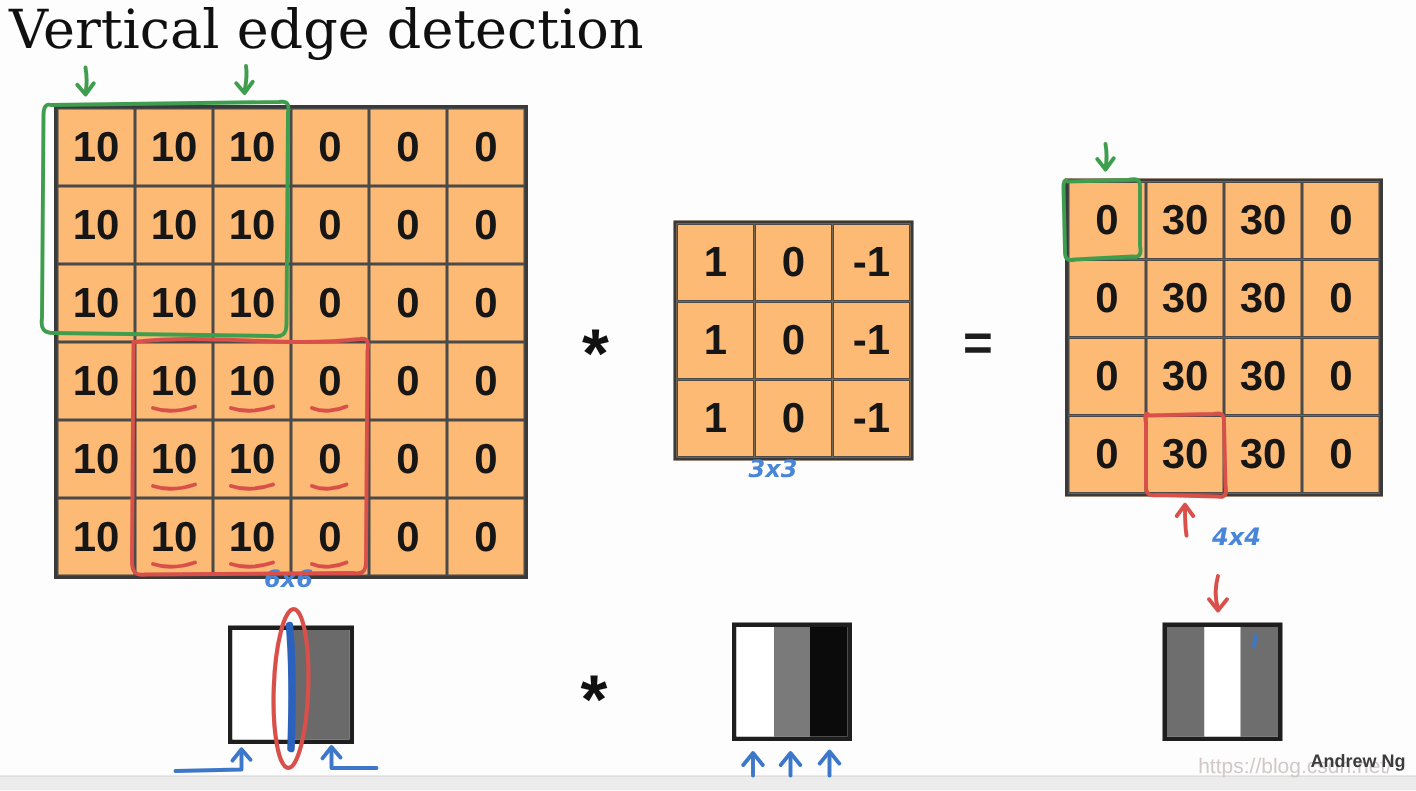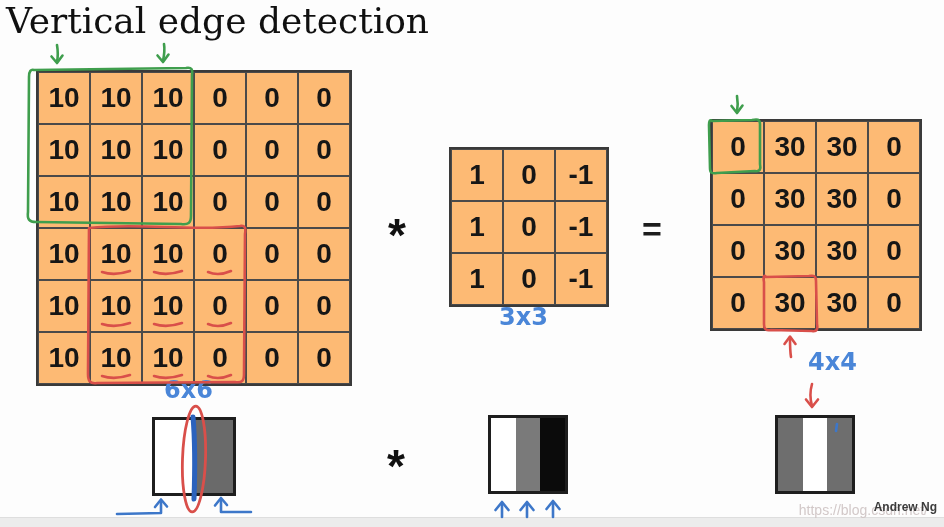--- a/index.html
+++ b/index.html
@@ -6,22 +6,22 @@
   .stage{position:relative;width:944px;height:527px;background:#fdfdfd;overflow:hidden;
          font-family:"Liberation Sans",sans-serif;}
   .title{position:absolute;left:6px;top:0;font-family:"DejaVu Serif",serif;
          font-size:36px;color:#101010;white-space:nowrap;}
   .grid{position:absolute;display:grid;border:2px solid var(--grid-border);background:#fdba74;}
   .grid .cell{width:52px;height:52px;box-sizing:border-box;border:1px solid var(--grid-line);
         display:flex;align-items:center;justify-content:center;
         font-size:28px;font-weight:bold;color:var(--number);}
   .op{position:absolute;font-size:46px;line-height:1;color:#111;font-weight:bold;}
   .eq{position:absolute;font-size:34px;line-height:1;font-weight:bold;color:#1d1d1d;}
-  .ink-label{position:absolute;font-family:"DejaVu Sans",sans-serif;
-        font-weight:bold;font-size:24px;color:var(--blue);white-space:nowrap;}
+  .ink-label{position:absolute;font-family:"DejaVu Sans",sans-serif;font-style:italic;
+        font-weight:bold;font-size:16px;color:var(--blue);white-space:nowrap;}
   .strip{position:absolute;display:flex;border:3px solid var(--strip-border);
         box-sizing:border-box;background:#fff;}
   .strip>div{flex:1;height:100%;}
   .overlay{position:absolute;left:0;top:0;pointer-events:none;z-index:5;}
   .ink{fill:none;stroke-width:2.6;stroke-linecap:round;stroke-linejoin:round;}
   .g-green{stroke:var(--green);}
   .g-red{stroke:var(--red);}
   .g-blue{stroke:var(--blue-arrow);}
   .footer-author{position:absolute;right:7px;bottom:13px;font-size:12px;font-weight:bold;
         color:#3c3c3c;z-index:3;white-space:nowrap;}
@@ -68,21 +68,21 @@
       <div class="cell">0</div>
       <div class="cell">0</div>
       <div class="cell">0</div>
       <div class="cell">10</div>
       <div class="cell">10</div>
       <div class="cell">10</div>
       <div class="cell">0</div>
       <div class="cell">0</div>
       <div class="cell">0</div>
     </div>
-  <div class="ink-label" style="left:164px;top:376px;">6x6</div>
+  <div class="ink-label" style="left:176px;top:376px;">6x6</div>
 
   <div class="op" style="left:388px;top:212px;">*</div>
 
   <div class="grid" style="left:449px;top:147px;grid-template-columns:repeat(3,52px);">
       <div class="cell">1</div>
       <div class="cell">0</div>
       <div class="cell">-1</div>
       <div class="cell">1</div>
       <div class="cell">0</div>
       <div class="cell">-1</div>

